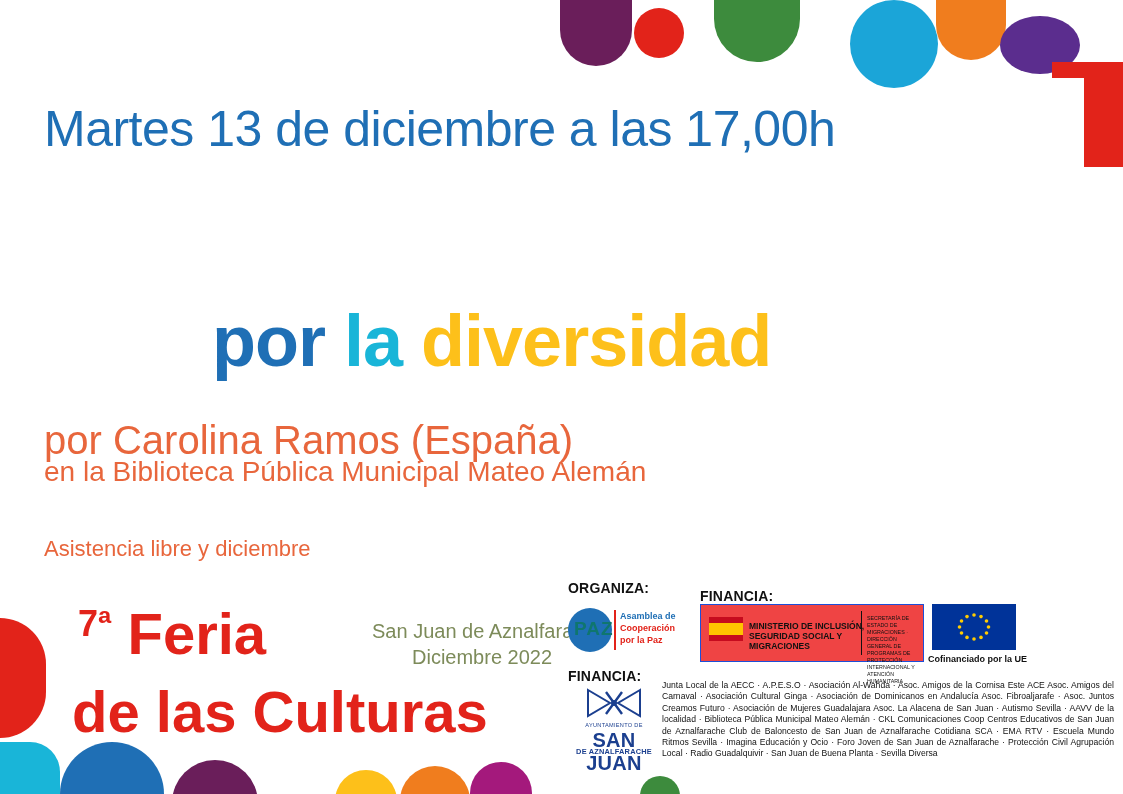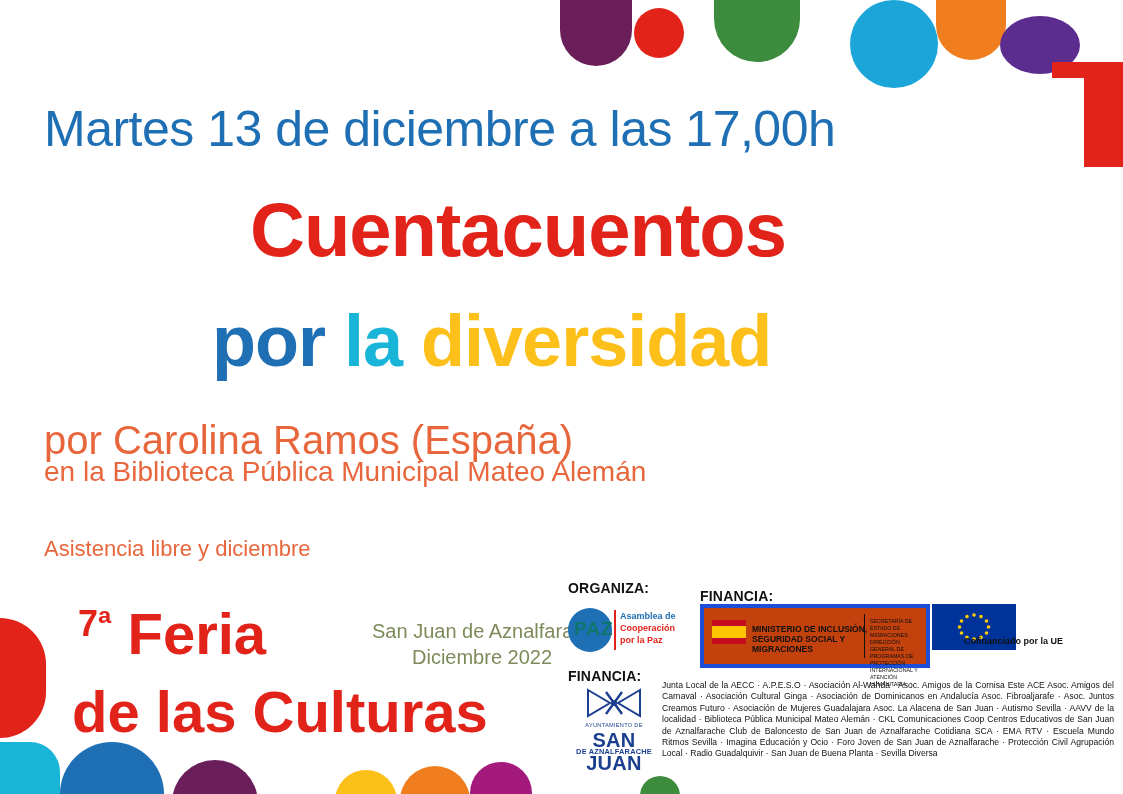--- a/index.html
+++ b/index.html
@@ -96,30 +96,30 @@
   
   .paz{position:absolute;left:568px;top:606px;width:122px;height:48px;}
   .paz .circle{position:absolute;left:0;top:2px;width:44px;height:44px;border-radius:50%;background:#1f6fb5;}
   .paz .pazt{position:absolute;left:6px;top:12px;color:#0f766e;font-size:19px;font-weight:bold;letter-spacing:1px;}
   .paz .bar{position:absolute;left:46px;top:4px;width:2px;height:40px;background:#e2231a;}
   .paz .t1{position:absolute;left:52px;top:5px;font-size:9px;font-weight:bold;color:#1f6fb5;line-height:11px;}
   .paz .t2{position:absolute;left:52px;top:17px;font-size:9px;font-weight:bold;color:#e2231a;line-height:11px;}
   .paz .t3{position:absolute;left:52px;top:29px;font-size:9px;font-weight:bold;color:#e2231a;line-height:11px;}
 
   
-  .minist{position:absolute;left:700px;top:604px;width:222px;height:56px;background:#c2410c;border:4px solid #1d4ed8;}
+  .minist{position:absolute;left:700px;top:604px;width:222px;height:56px;background:#ef4444;border:1px solid #1d4ed8;}
   .minist .flag{position:absolute;left:8px;top:12px;width:34px;height:24px;
      background:linear-gradient(#c60b1e 0 25%, #ffc400 25% 75%, #c60b1e 75% 100%);}
   .minist .mt{position:absolute;left:48px;top:16px;font-size:8.5px;font-weight:bold;color:#111;line-height:10px;width:130px;}
   .minist .sep{position:absolute;left:160px;top:6px;width:1px;height:44px;background:#111;}
   .minist .st{position:absolute;left:166px;top:10px;font-size:5.3px;color:#111;line-height:7px;width:52px;}
 
   .eu{position:absolute;left:932px;top:604px;width:84px;height:46px;background:#003399;}
   .eu .stars{position:absolute;left:0;top:0;width:84px;height:46px;}
-  .eu-cap{position:absolute;left:928px;top:636px;font-size:9px;font-weight:bold;color:#111;white-space:nowrap;margin-left:36px;}
+  .eu-cap{position:absolute;left:928px;top:654px;font-size:9px;font-weight:bold;color:#111;white-space:nowrap;}
 
   
   .ayto{position:absolute;left:566px;top:686px;width:96px;height:72px;text-align:center;}
   .ayto .mark{position:absolute;left:18px;top:0px;width:60px;height:34px;}
   .ayto .a1{position:absolute;left:0;top:36px;width:96px;font-size:5.6px;color:#1b3f8f;letter-spacing:0.3px;}
   .ayto .a2{position:absolute;left:0;top:43px;width:96px;font-size:20px;font-weight:bold;color:#1b3f8f;letter-spacing:0.3px;}
   .ayto .a3{position:absolute;left:0;top:61px;width:96px;font-size:7.4px;font-weight:bold;color:#1b3f8f;letter-spacing:0.2px;}
 
   .collab-text{
     position:absolute;left:662px;top:680px;width:452px;
@@ -144,21 +144,20 @@
   <div class="shape b-cyan"></div>
   <div class="shape b-blue-circ"></div>
   <div class="shape b-purple"></div>
   <div class="shape b-yellow"></div>
   <div class="shape b-orange"></div>
   <div class="shape b-magenta"></div>
   <div class="shape b-green-dot"></div>
 
   <div class="date">Martes 13 de diciembre a las 17,00h</div>
 
-  <div class="title1">Cuentacuentos</div>
 
   <div class="title2">
     <span class="w1">por</span>
     <span class="w2">la</span>
     <span class="w3">diversidad</span>
   </div>
 
   <div class="byline1">por Carolina Ramos (España)</div>
   <div class="byline2">en la Biblioteca Pública Municipal Mateo Alemán</div>
   <div class="free">Asistencia libre y diciembre</div>

